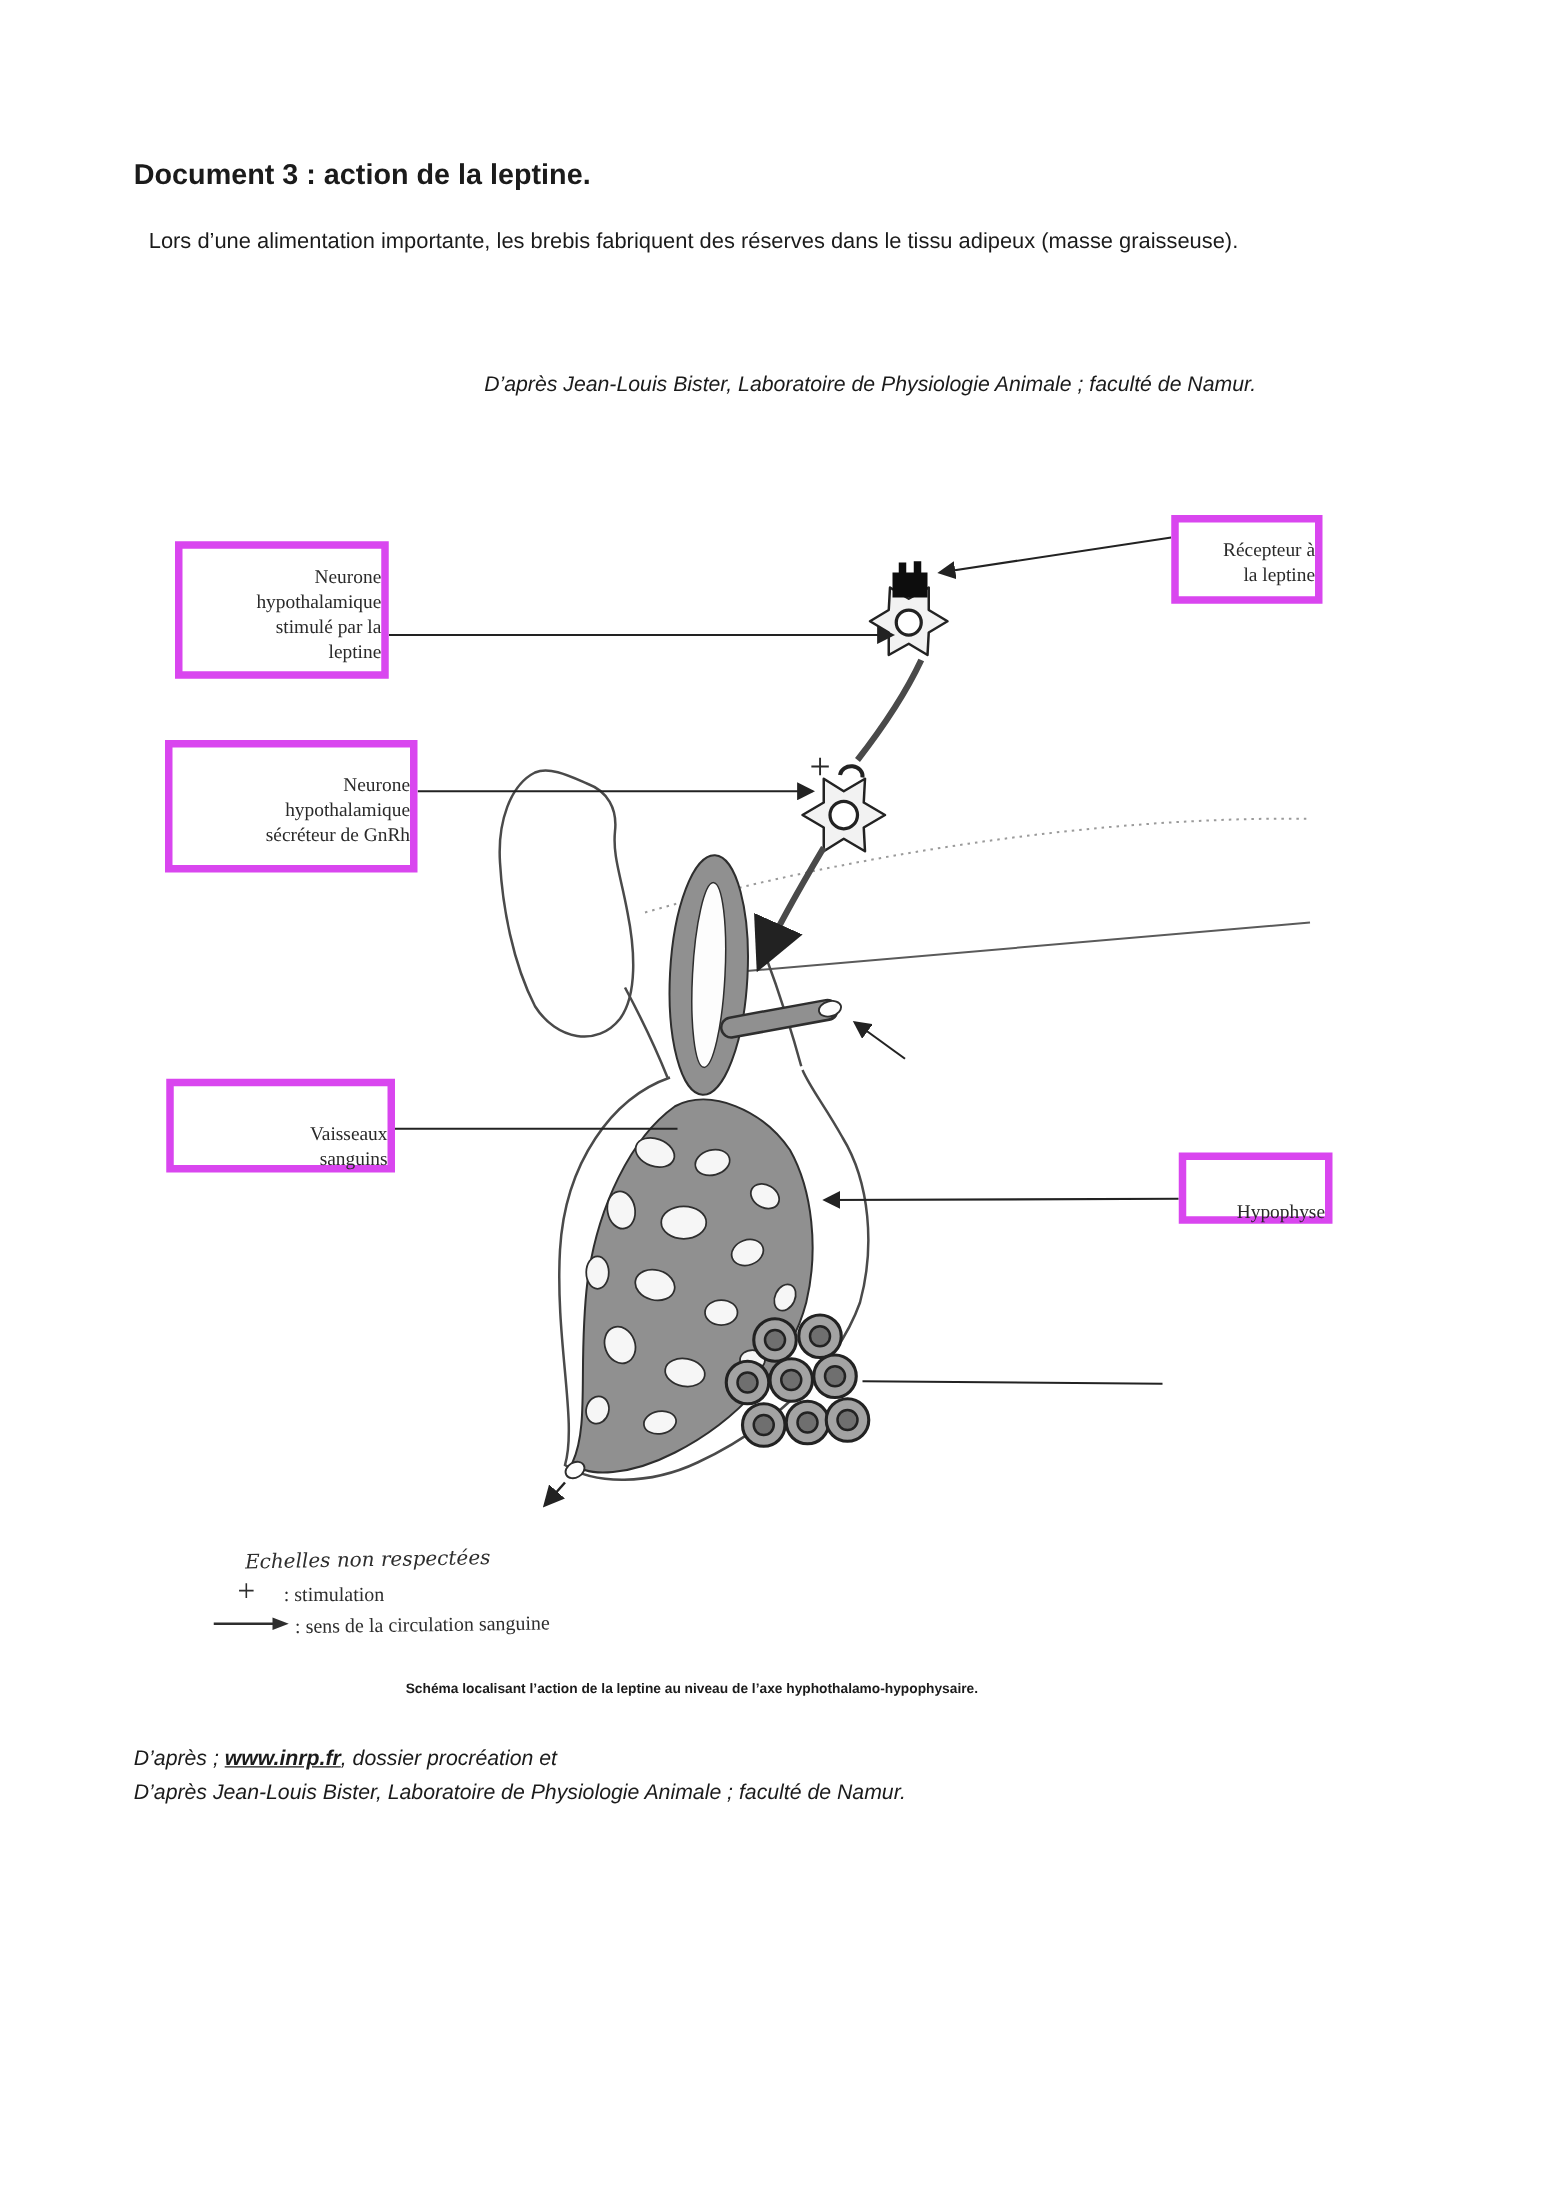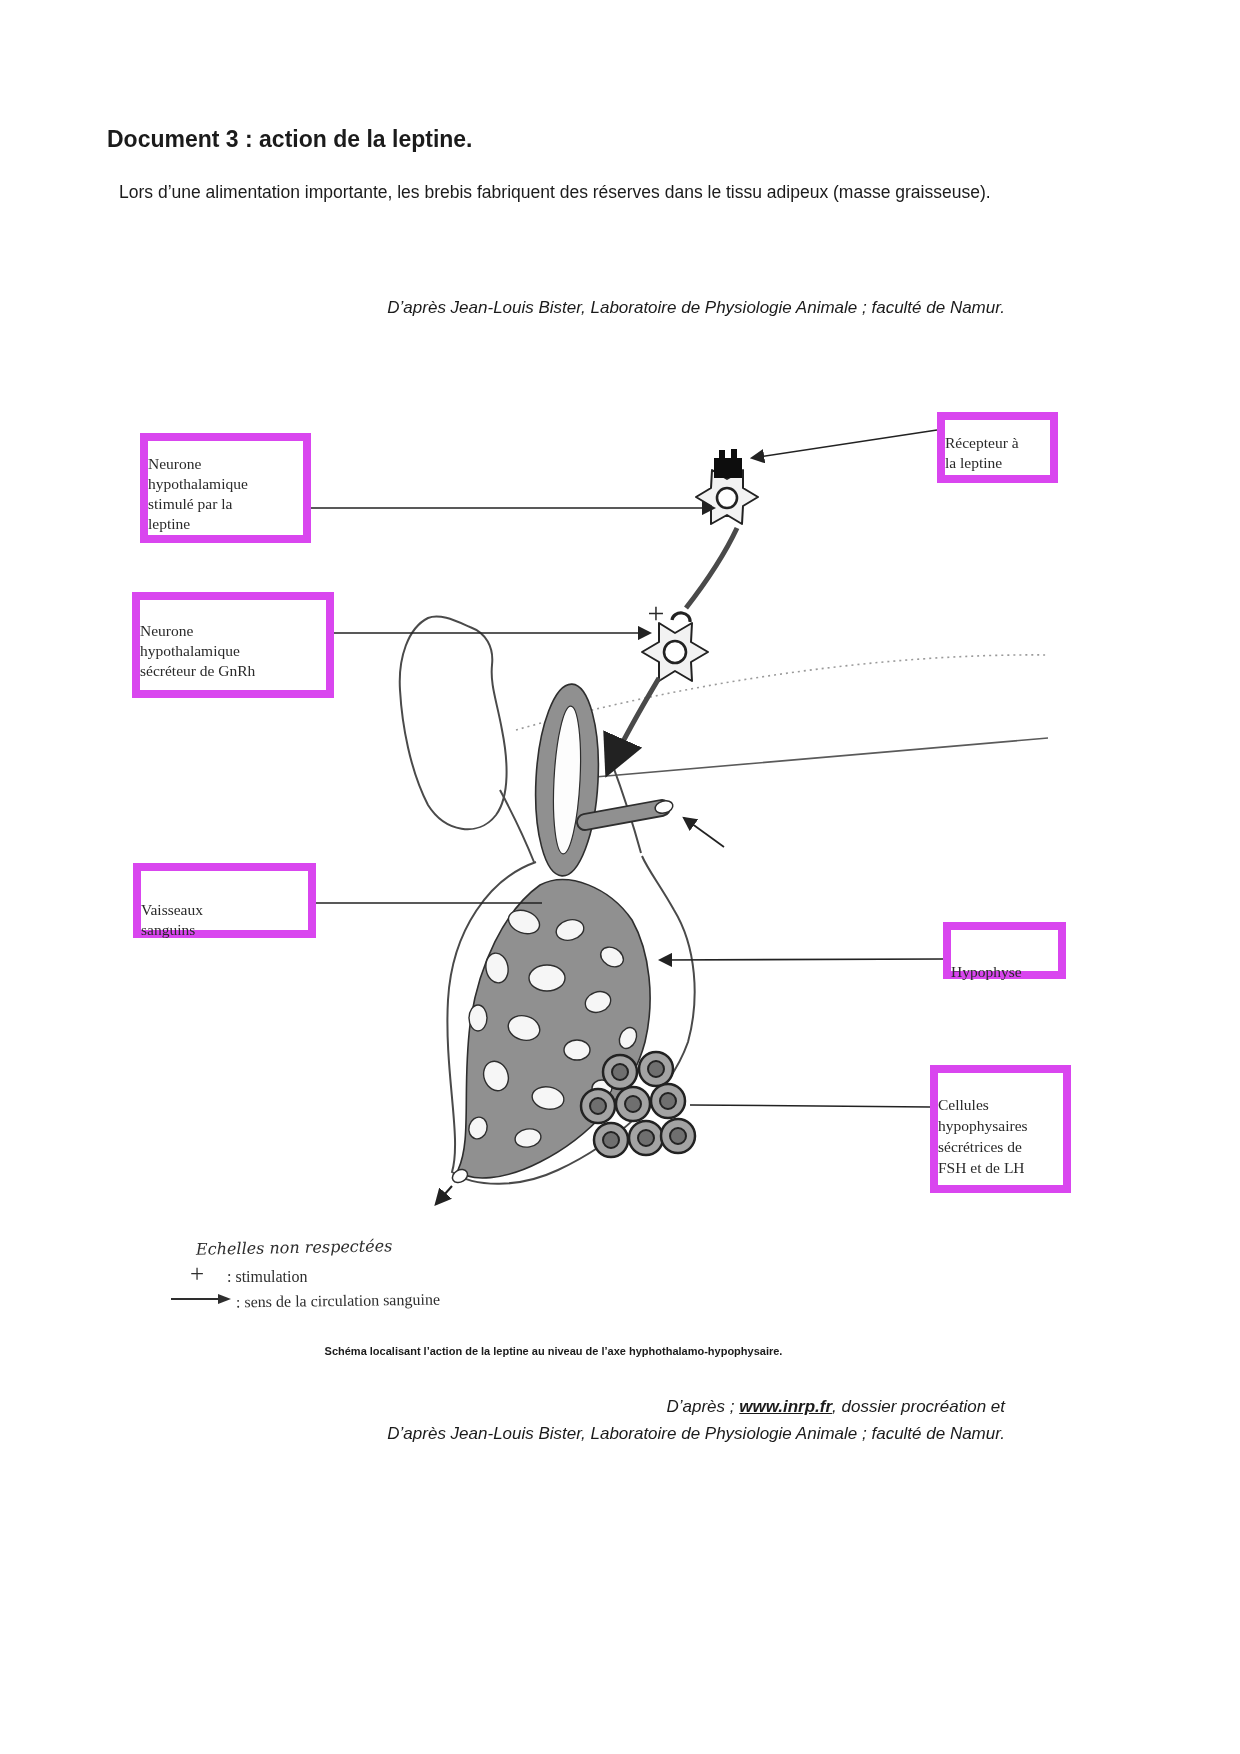--- a/index.html
+++ b/index.html
@@ -9,42 +9,42 @@
   
   .doc-title{left:107px;top:126px;width:1026px;font-size:23px;font-weight:700;}
   .body-text{left:107px;top:168px;width:1026px;font-size:17.5px;line-height:24px;text-align:justify;}
   .body-text p{margin:12px;}
   .attr-top{left:107px;top:298px;width:898px;font-size:17px;font-style:italic;text-align:right;}
 
   
   .diagram{left:0;top:350px;width:1240px;height:1000px;}
   .diagram svg{position:absolute;left:0;top:0;}
   .dbox{
-    position:absolute;box-sizing:border-box;border:8px solid #d946ef;background:#fff;
+    position:absolute;box-sizing:border-box;border:6px solid #d946ef;background:#fff;
     font-family:"Liberation Serif",serif;font-size:15.5px;line-height:20px;color:#2a2a2a;
-    text-align:left;white-space:pre-line;
+    text-align:right;white-space:pre-line;
   }
   .bx-neur1{left:140px;top:83px;width:171px;height:110px;padding-top:13px;}
   .bx-neur2{left:132px;top:242px;width:202px;height:106px;padding-top:21px;}
   .bx-vais{left:133px;top:513px;width:183px;height:75px;padding-top:29px;}
   .bx-recep{left:937px;top:62px;width:121px;height:71px;padding-top:13px;}
   .bx-hypo{left:943px;top:572px;width:123px;height:57px;padding-top:32px;}
   .bx-cell{left:930px;top:715px;width:141px;height:128px;padding-top:21px;line-height:21px;}
 
   
   .legend-scale{left:196px;top:1238px;font-family:"DejaVu Serif",serif;font-style:italic;font-size:16px;color:#2e2e2e;transform:rotate(-1deg);}
   .legend-row{font-family:"Liberation Serif",serif;font-size:16px;color:#2e2e2e;}
   .legend-plus-sym{position:absolute;left:190px;top:1260px;font-size:25px;font-family:"Liberation Serif",serif;color:#2e2e2e;}
   .legend-plus-lab{left:227px;top:1268px;}
   .legend-arrow{left:170px;top:1292px;width:62px;height:14px;}
   .legend-circ-lab{left:236px;top:1292px;transform:rotate(-0.8deg);}
 
   
   .caption{left:107px;top:1345px;width:893px;text-align:center;font-size:11px;font-weight:700;}
-  .sources{left:107px;top:1393px;width:898px;text-align:right;font-size:17px;font-style:italic;line-height:27px;}
+  .sources{left:107px;top:1393px;width:898px;text-align:left;font-size:17px;font-style:italic;line-height:27px;}
   .sources .lnk{font-weight:700;text-decoration:underline;}
 </style>
 </head>
 <body>
 
 <div class="abs doc-title">Document 3 : action de la leptine.</div>
 <div class="abs body-text">
   <p>Lors d’une alimentation importante, les brebis fabriquent des réserves dans le tissu adipeux (masse graisseuse).</p>
 </div>
 <div class="abs attr-top">D’après Jean-Louis Bister, Laboratoire de Physiologie Animale ; faculté de Namur.</div>
@@ -166,24 +166,20 @@
 stimulé par la
 leptine</div>
   <div class="dbox bx-neur2">Neurone
 hypothalamique
 sécréteur de GnRh</div>
   <div class="dbox bx-vais">Vaisseaux
 sanguins</div>
   <div class="dbox bx-recep">Récepteur à
 la leptine</div>
   <div class="dbox bx-hypo">Hypophyse</div>
-  <div class="dbox bx-cell">Cellules
-hypophysaires
-sécrétrices de
-FSH et de LH</div>
 </div>
 
 <div class="abs legend-scale">Echelles non respectées</div>
 <span class="legend-plus-sym">+</span>
 <div class="abs legend-row legend-plus-lab">: stimulation</div>
 <svg class="abs legend-arrow" viewBox="0 0 62 14">
   <line x1="1" y1="7" x2="49" y2="7" stroke="#2e2e2e" stroke-width="2"></line>
   <polygon points="48,2 61,7 48,12" fill="#2e2e2e"></polygon>
 </svg>
 <div class="abs legend-row legend-circ-lab">: sens de la circulation sanguine</div>

